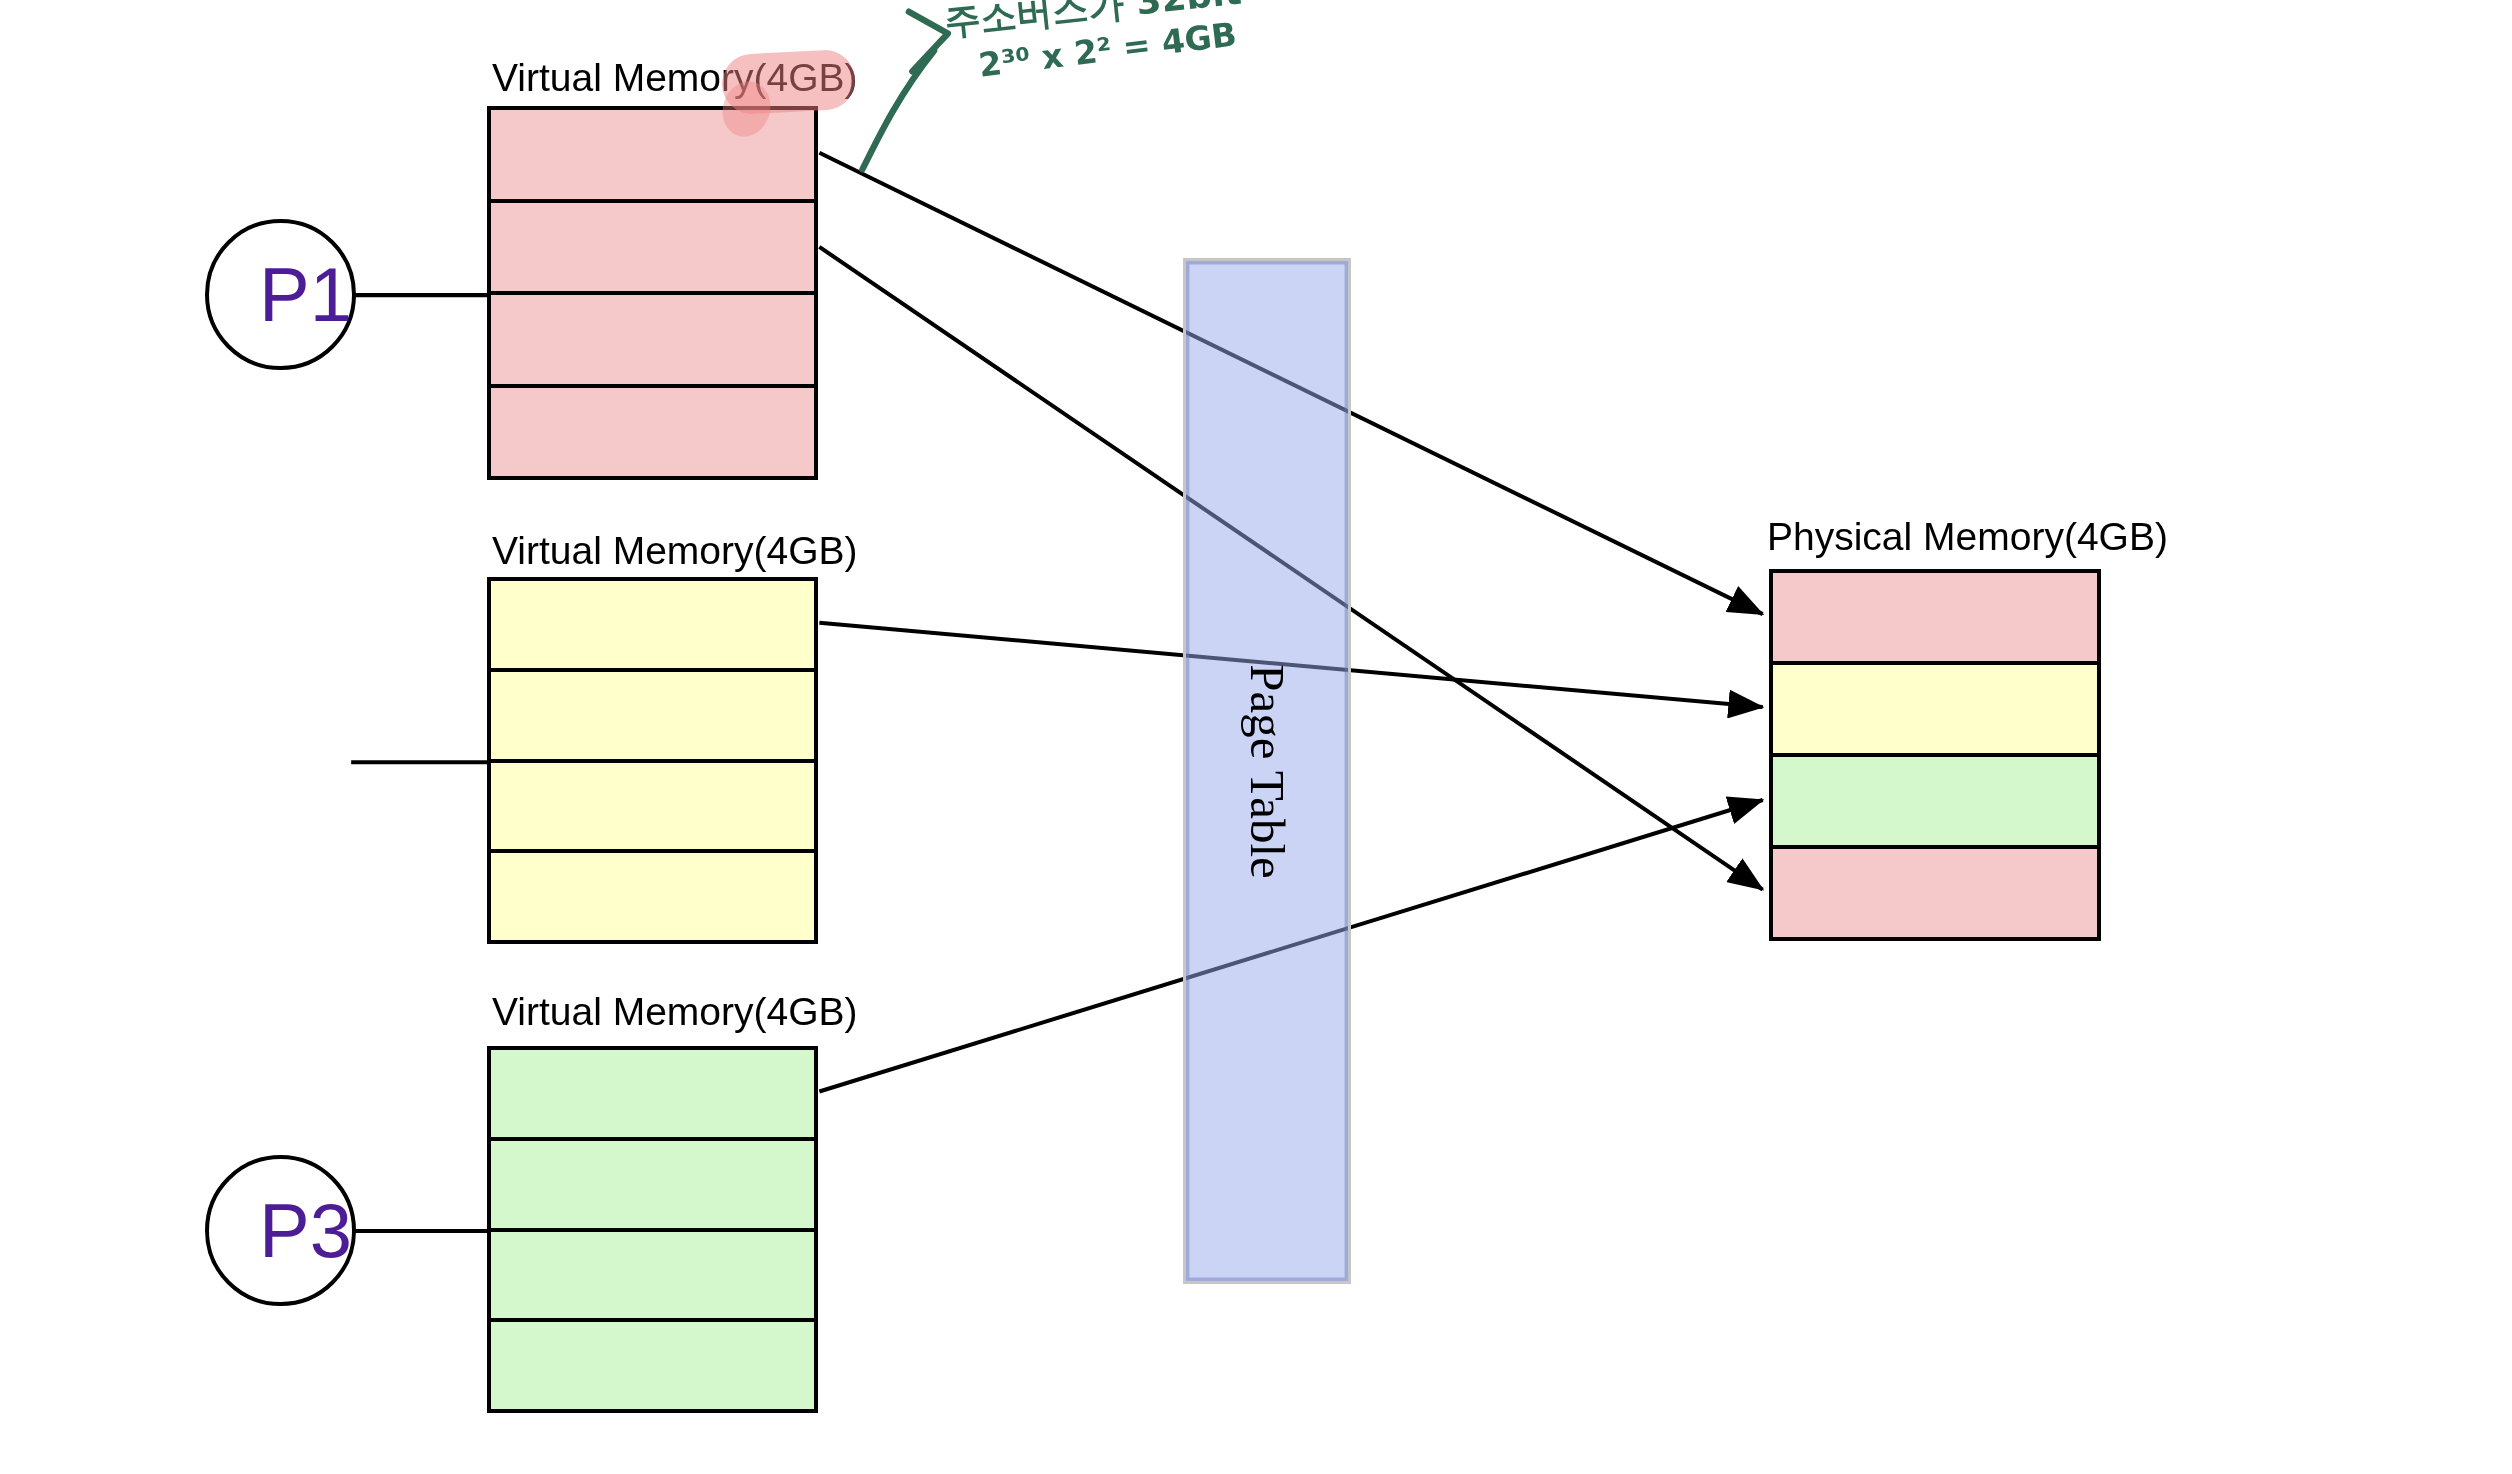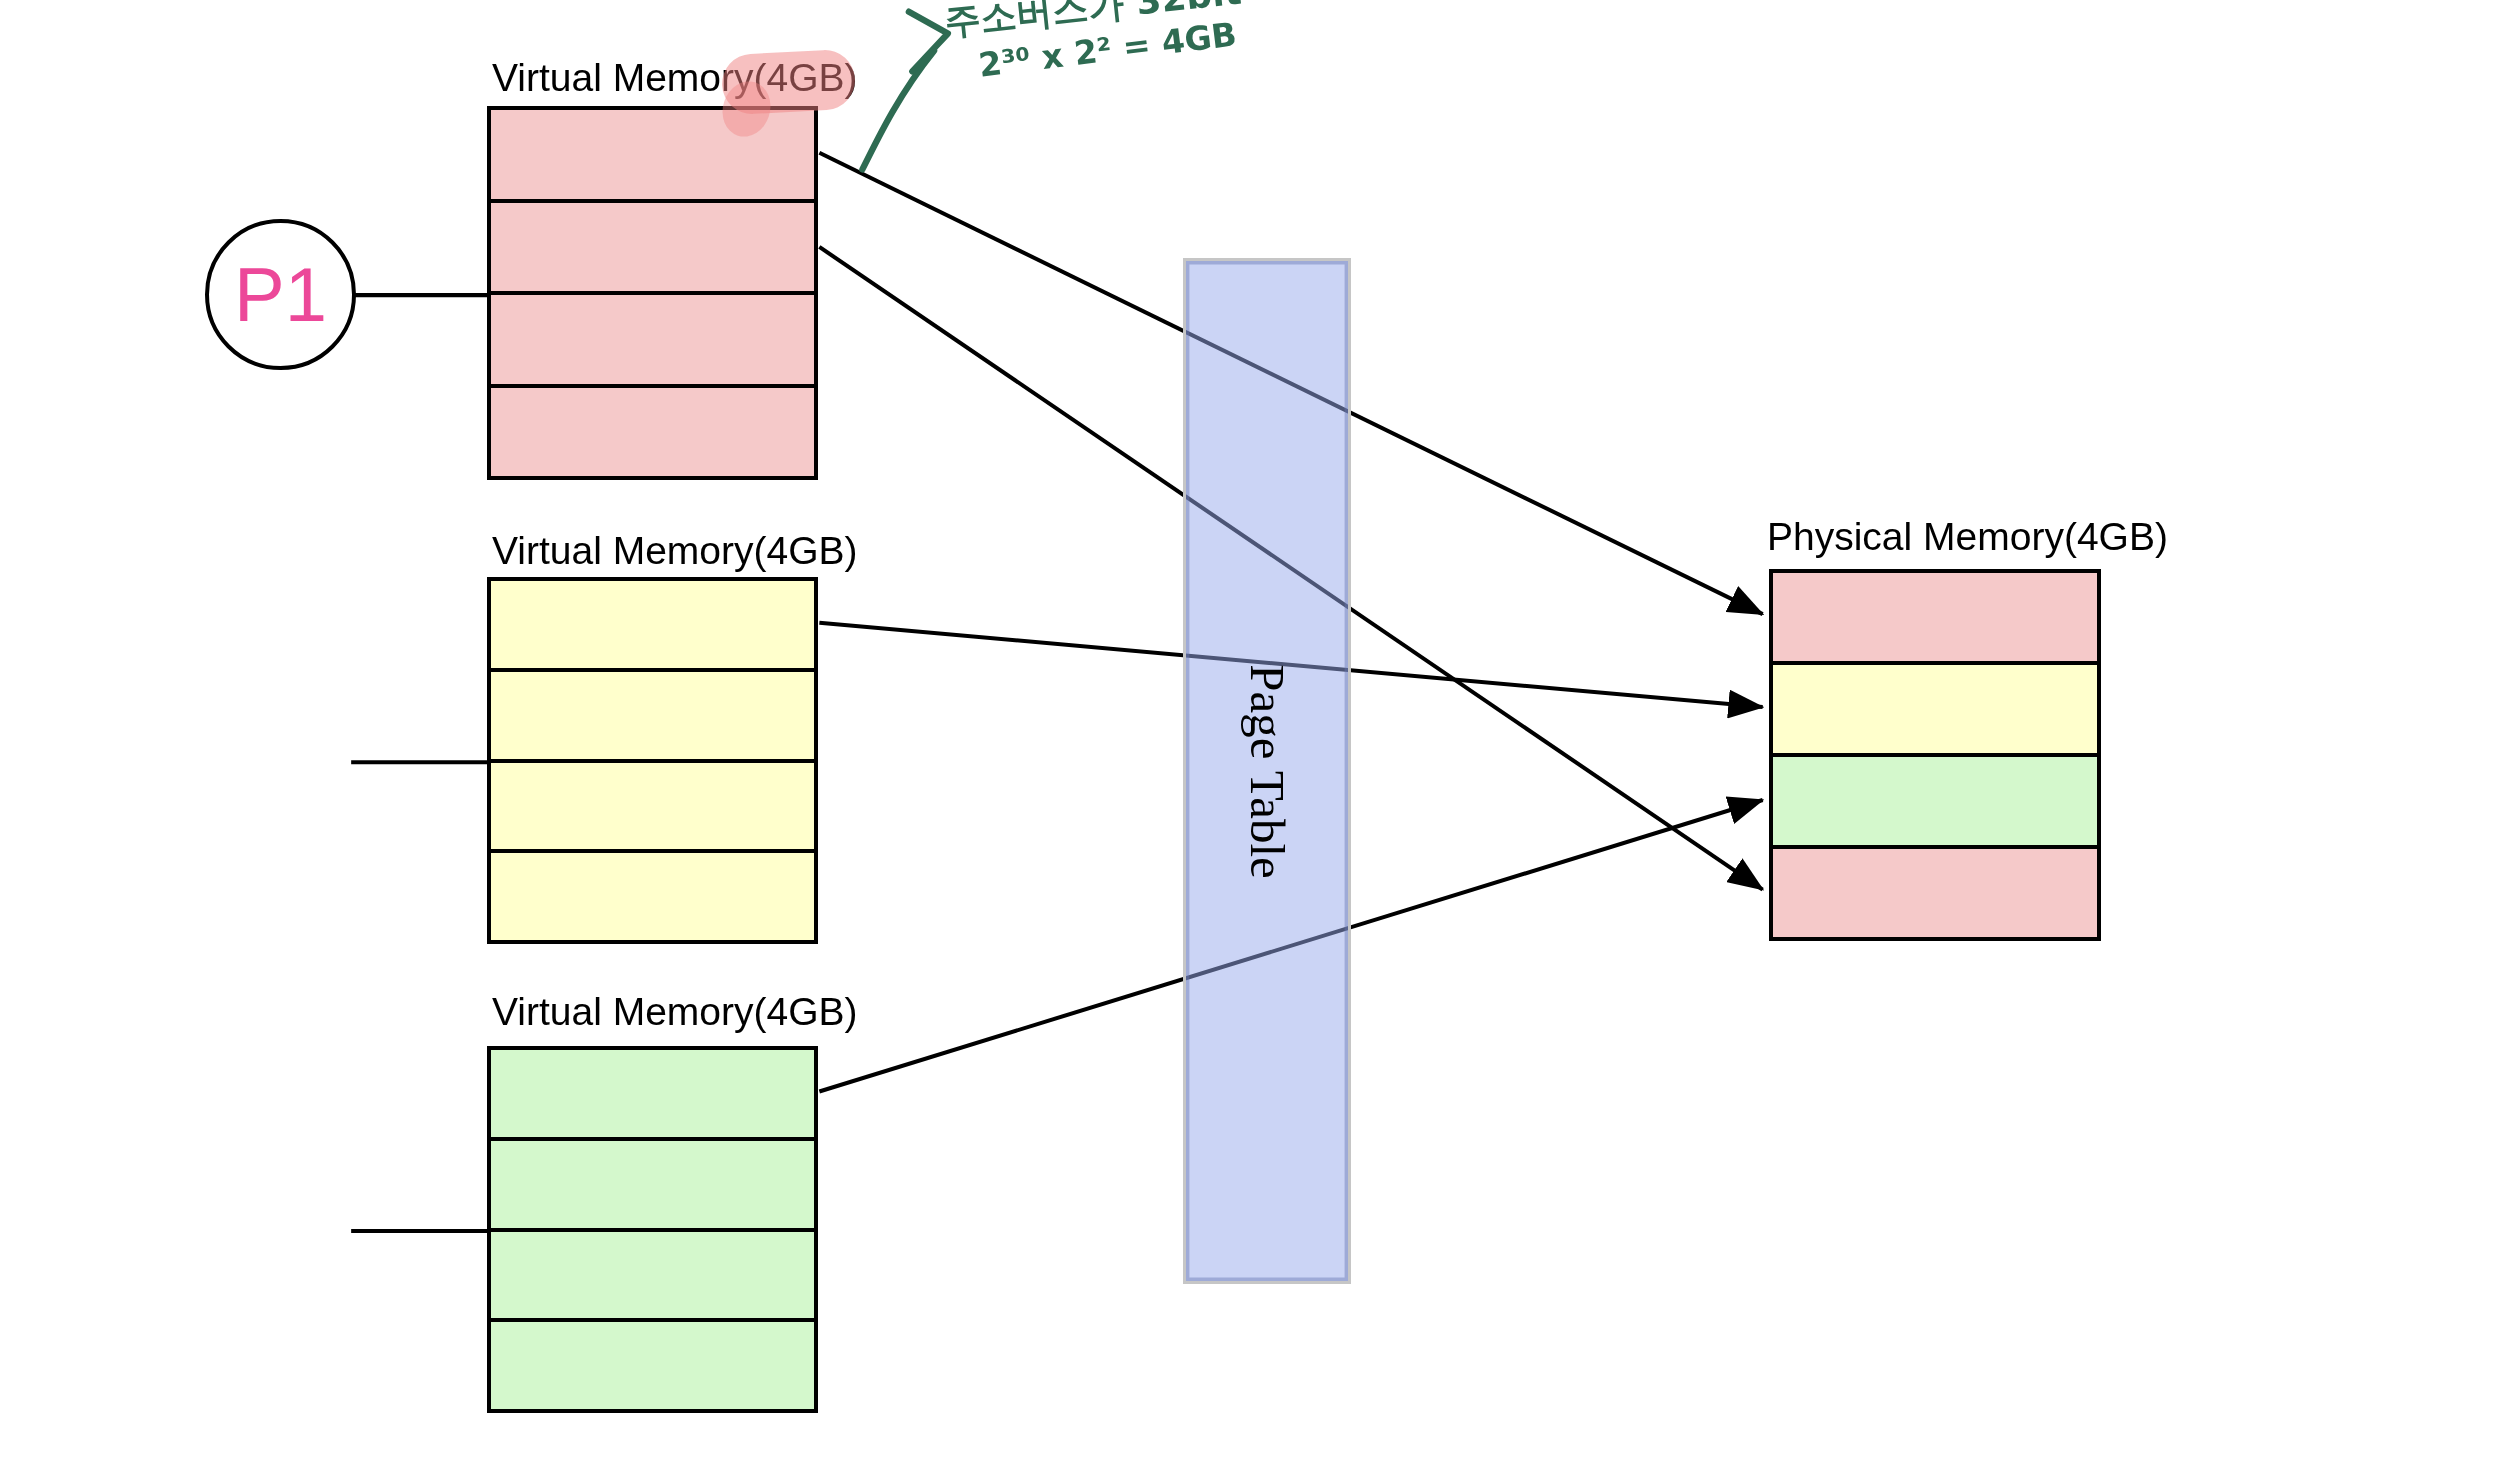--- a/index.html
+++ b/index.html
@@ -6,22 +6,22 @@
   #canvas{position:relative;width:2512px;height:1475px;background:#ffffff;overflow:hidden;
           font-family:"Liberation Sans", sans-serif;}
   svg.layer{position:absolute;left:0;top:0;width:2512px;height:1475px;pointer-events:none;}
   .mem-label{position:absolute;width:333px;text-align:center;font-size:39px;color:#000;
              white-space:nowrap;letter-spacing:0px;}
   .membox{position:absolute;width:331px;border:4px solid #000;box-sizing:border-box;
           display:flex;flex-direction:column;}
   .membox .row{flex:1 1 0;}
   .membox .row + .row{border-top:4px solid #000;}
   .proc-circle{position:absolute;width:143px;height:143px;border:4px solid #000;border-radius:50%;
-               background:#fff;display:flex;align-items:center;justify-content:center;
-               font-size:76px;color:#ec4899;}
+               background:#fff;display:flex;align-items:center;justify-content:flex-end;
+               font-size:76px;color:#4c1d95;}
   .pagetable{position:absolute;left:1183px;top:258px;width:168px;height:1026px;box-sizing:border-box;
              border:3.4px solid #c6c6c6;background:rgba(151,170,235,0.50);
              box-shadow:inset 0 0 0 3.4px rgba(104,120,180,0.45);
              display:flex;align-items:center;justify-content:center;}
   .pagetable-text{font-family:"Liberation Serif", serif;font-size:49px;color:#000;
                   transform:rotate(90deg);white-space:nowrap;}
   .annot{position:absolute;color:#2e6b52;font-family:"DejaVu Sans", sans-serif;white-space:nowrap;}
   .annot.l1{left:944px;top:-17px;font-size:36px;transform:rotate(-6deg);font-weight:bold;}
   .annot.l2{left:978px;top:30px;font-size:33px;transform:rotate(-7deg);font-weight:bold;}
   .hl-main{position:absolute;left:722px;top:52px;width:133px;height:60px;border-radius:34px;
@@ -63,20 +63,23 @@
   </div>
 
   <div class="mem-label" style="left:492px;top:529px;">Virtual Memory(4GB)</div>
   <div class="membox" style="left:487px;top:577px;height:367px;">
     <div class="row" style="background-color: rgb(255, 255, 204);"></div>
     <div class="row" style="background-color: rgb(255, 255, 204);"></div>
     <div class="row" style="background-color: rgb(255, 255, 204);"></div>
     <div class="row" style="background-color: rgb(255, 255, 204);"></div>
   </div>
 
+  <div class="proc-circle" style="left:205px;top:1155px;">
+    <span>P3</span>
+  </div>
   <div class="mem-label" style="left:492px;top:990px;">Virtual Memory(4GB)</div>
   <div class="membox" style="left:487px;top:1046px;height:367px;">
     <div class="row" style="background-color: rgb(212, 248, 204);"></div>
     <div class="row" style="background-color: rgb(212, 248, 204);"></div>
     <div class="row" style="background-color: rgb(212, 248, 204);"></div>
     <div class="row" style="background-color: rgb(212, 248, 204);"></div>
   </div>
 
   <div class="mem-label" style="left:1767px;top:515px;">Physical Memory(4GB)</div>
   <div class="membox" style="left:1769px;top:569px;width:332px;height:372px;">

